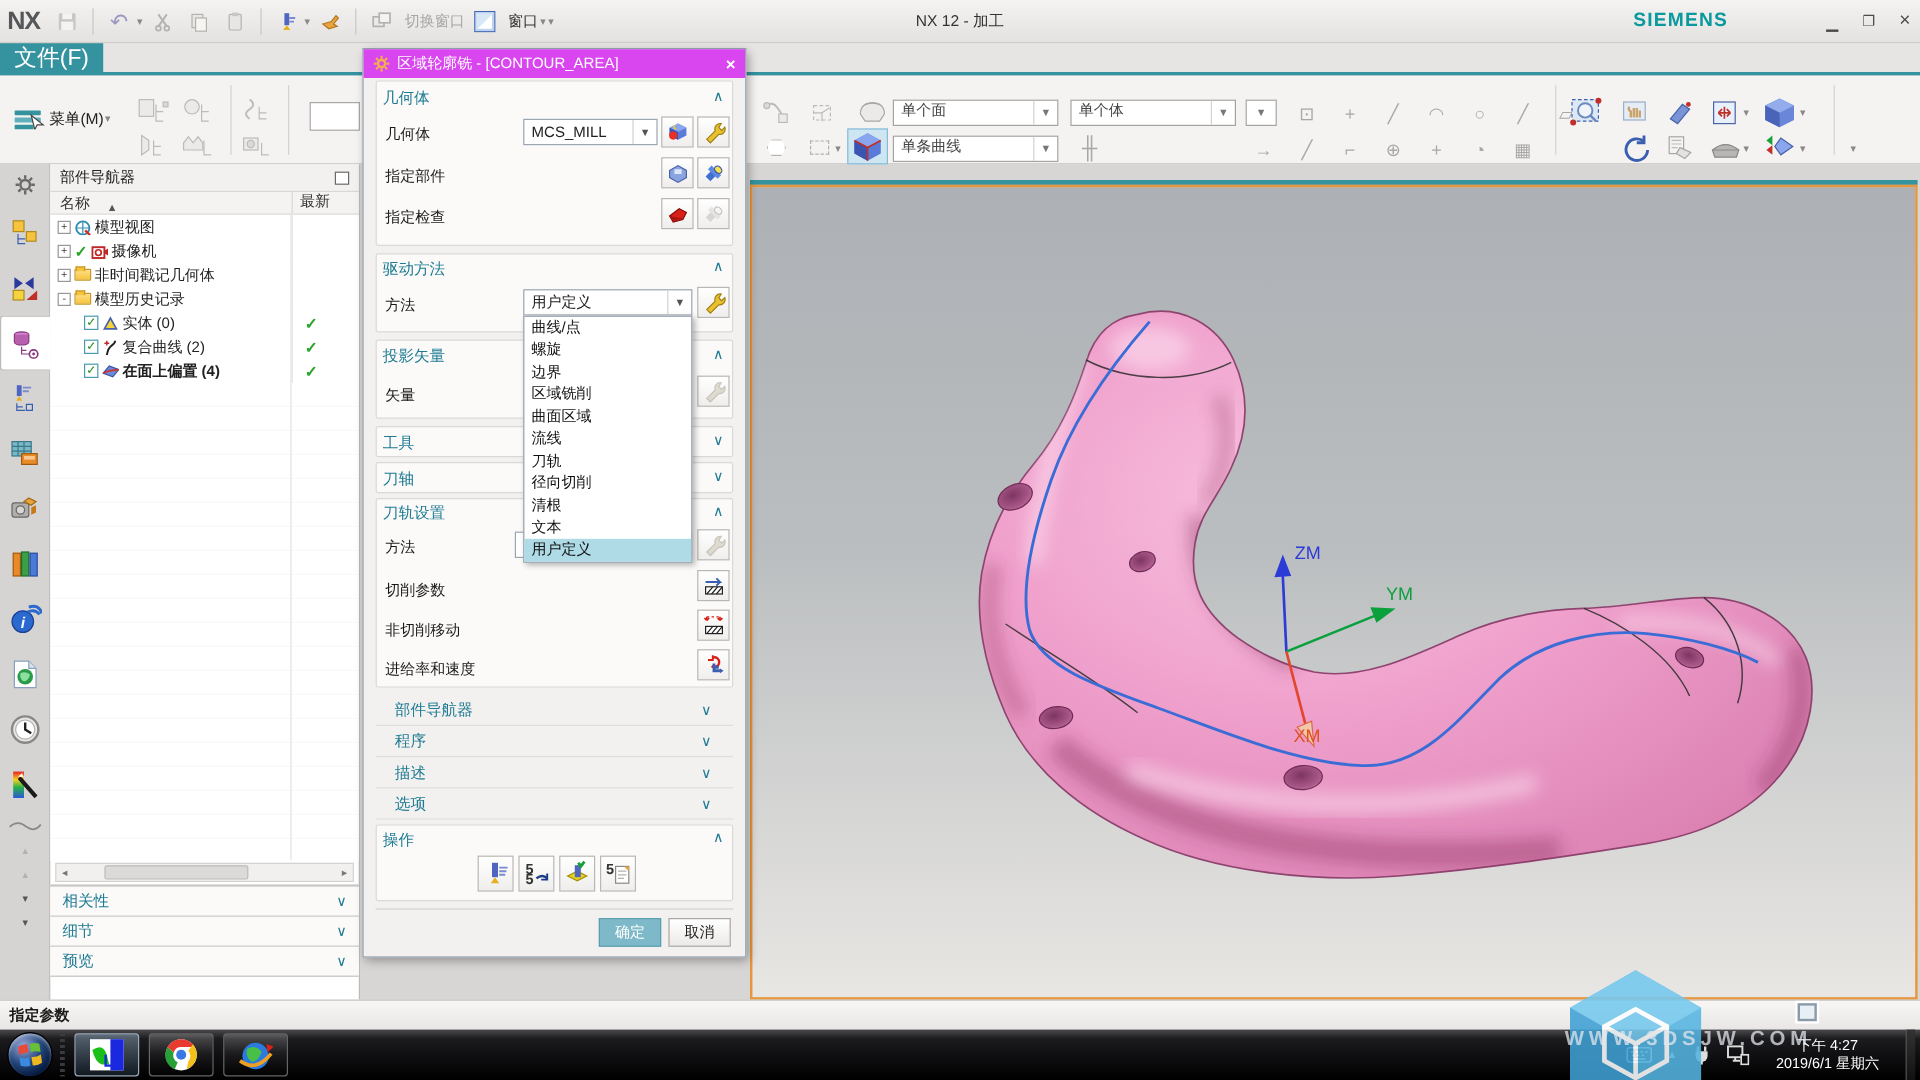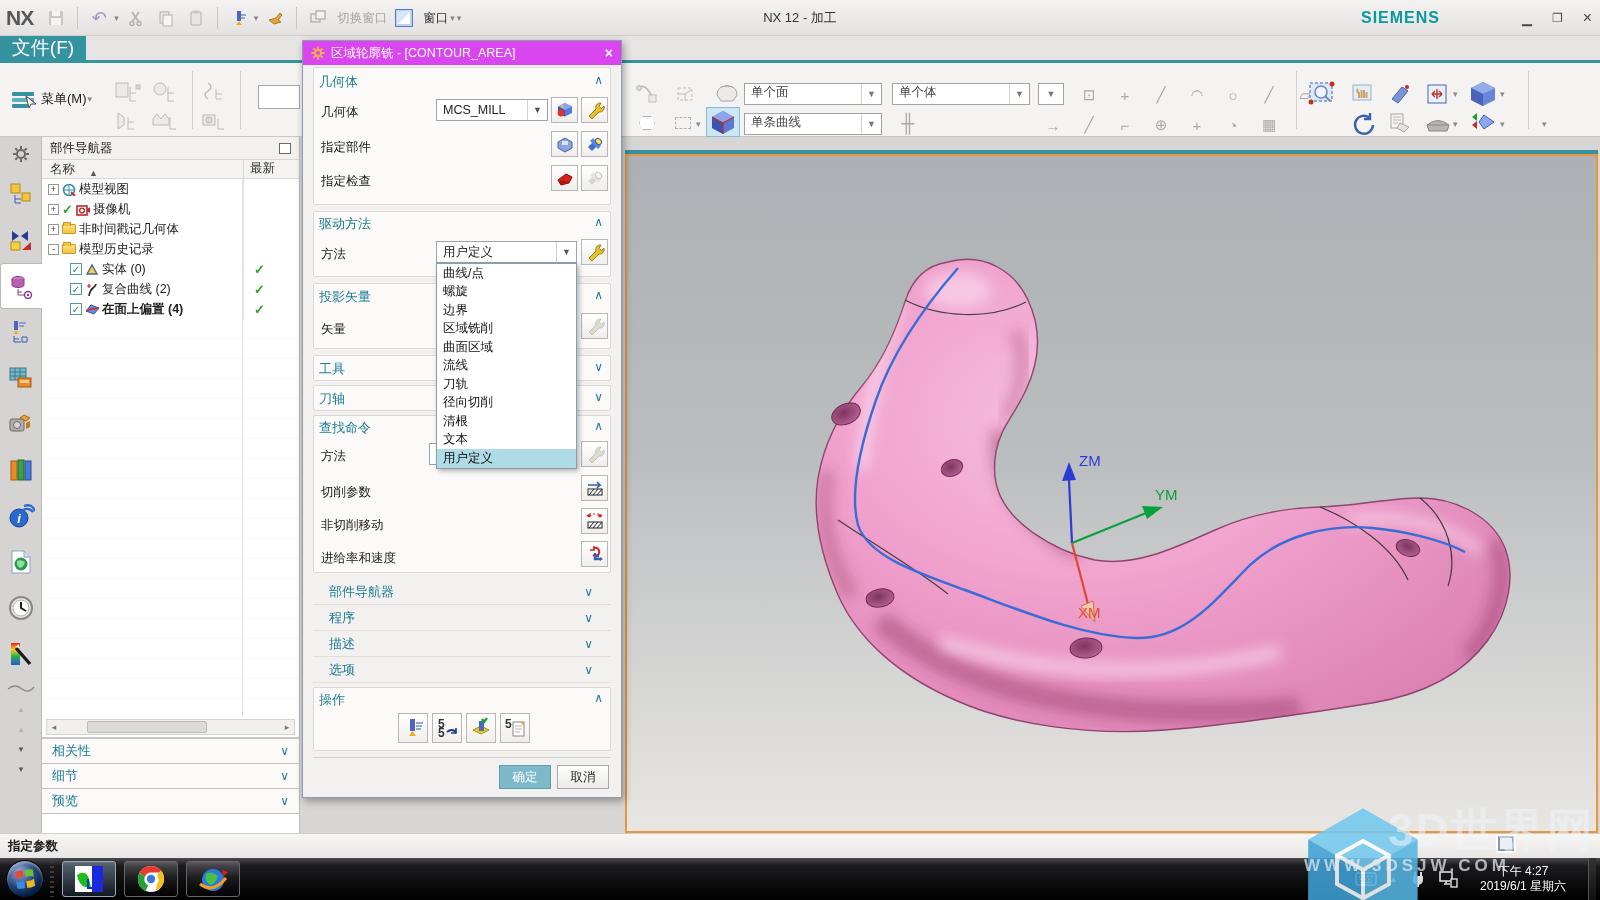--- a/index.html
+++ b/index.html
@@ -744,21 +744,21 @@
     </div>
 
   <div class="group" style="top:314px;height:26px"></div>
   <div class="sec-h" style="top:319px">工具</div>
   <div class="sec-caret" style="top:319px">∨</div>
   <div class="group" style="top:344px;height:26px"></div>
   <div class="sec-h" style="top:349px">刀轴</div>
   <div class="sec-caret" style="top:349px">∨</div>
 
   <div class="group" style="top:374px;height:158px"></div>
-  <div class="sec-h" style="top:378px">查找命令</div>
+  <div class="sec-h" style="top:378px">刀轨设置</div>
   <div class="sec-caret" style="top:378px">∧</div>
   <div class="dlabel" style="top:407px">方法</div>
   <div class="dcombo" style="left:126px;top:402px;width:148px">
       <span>M</span>
       <span class="car">▼</span>
     </div>
   <div class="ibtn" style="left:278px;top:400px">
       <svg width="20" height="20" opacity=".6">
         <path d="M16 3 a4.5 4.5 0 0 0-5 6 L4 16 l3 3 7-7 a4.5 4.5 0 0 0 5-6 l-2.6 2.6 -2.4-2.4 Z" fill="#cfc9b8" stroke="#a9a396" stroke-width="1"></path>
       </svg>
@@ -935,15 +935,14 @@
 </div>
 
 <div class="wm">
   <svg class="wm-cube" width="130" height="130" viewBox="0 0 100 100">
     <polygon points="50,2 92,26 92,74 50,98 8,74 8,26" fill="#55b5e2"></polygon>
     <path d="M50 2 L92 26 L50 50 L8 26 Z" fill="#74c8ee"></path>
     <path d="M50 50 V98 L8 74 V26 Z" fill="#3fa0d4"></path>
     <path d="M30 38 L50 27 L70 38 V60 L50 71 L30 60 Z" fill="none" stroke="#fff" stroke-width="3"></path>
     <path d="M30 38 L50 49 L70 38 M50 49 V71" stroke="#fff" stroke-width="3" fill="none"></path>
   </svg>
-  <div class="wm-title">3D世界网</div>
   <div class="wm-url">WWW.3DSJW.COM</div>
 </div>
 
 </body></html>

